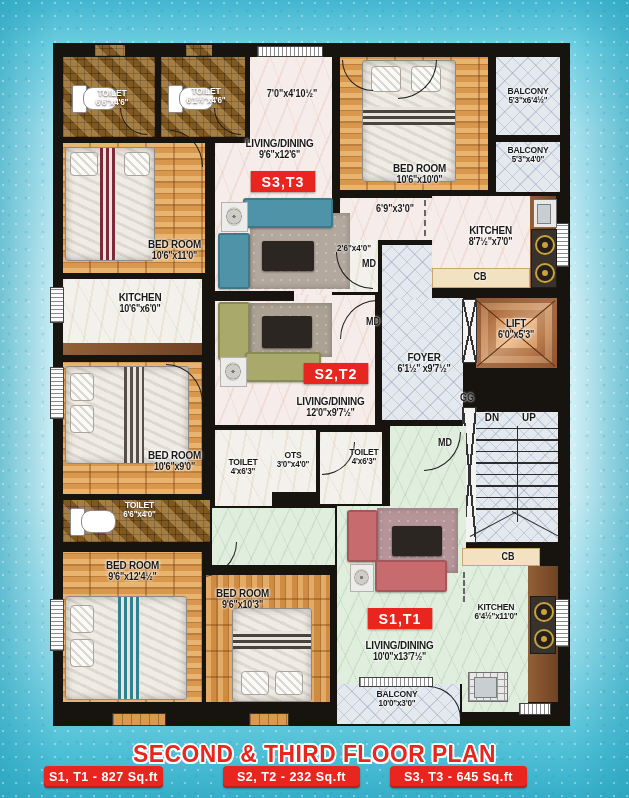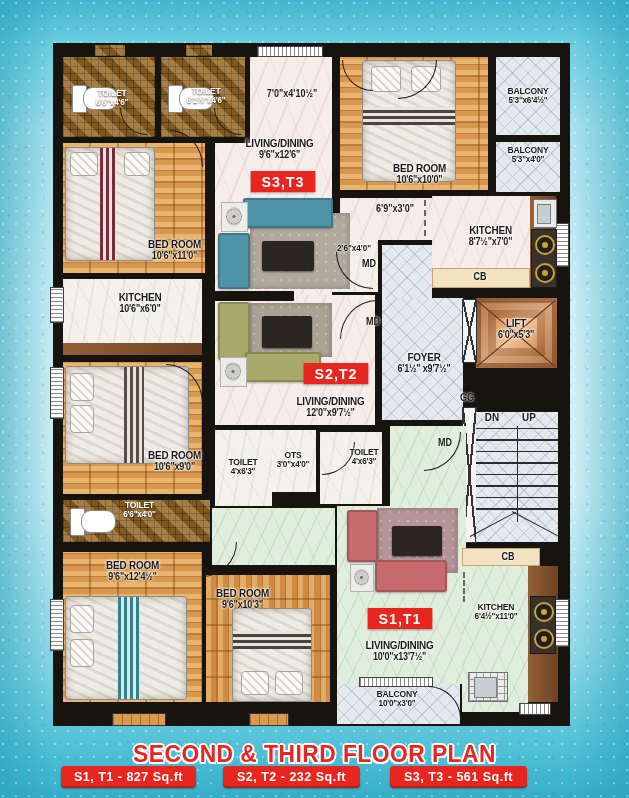--- a/index.html
+++ b/index.html
@@ -352,15 +352,15 @@
   <div class="nm">KITCHEN</div>
     <div class="dm">6'4½"x11'0"</div>
   </div>
 <div class="ann" style="left:488px;top:551px;width:40px">CB</div>
 
 <div class="unit" style="left:249px;top:171px;width:58px">S3,T3</div>
 <div class="unit" style="left:302px;top:363px;width:58px">S2,T2</div>
 <div class="unit" style="left:366px;top:608px;width:58px">S1,T1</div>
 
 <div class="title">SECOND &amp; THIRD FLOOR PLAN</div>
-<div class="fbadge" style="left:61px;width:135px">S1, T1 - 827 Sq.ft</div>
+<div class="fbadge" style="left:44px;width:119px">S1, T1 - 827 Sq.ft</div>
 <div class="fbadge" style="left:223px;width:137px">S2, T2 - 232 Sq.ft</div>
-<div class="fbadge" style="left:390px;width:137px">S3, T3 - 561 Sq.ft</div>
+<div class="fbadge" style="left:390px;width:137px">S3, T3 - 645 Sq.ft</div>
 
 </body></html>

